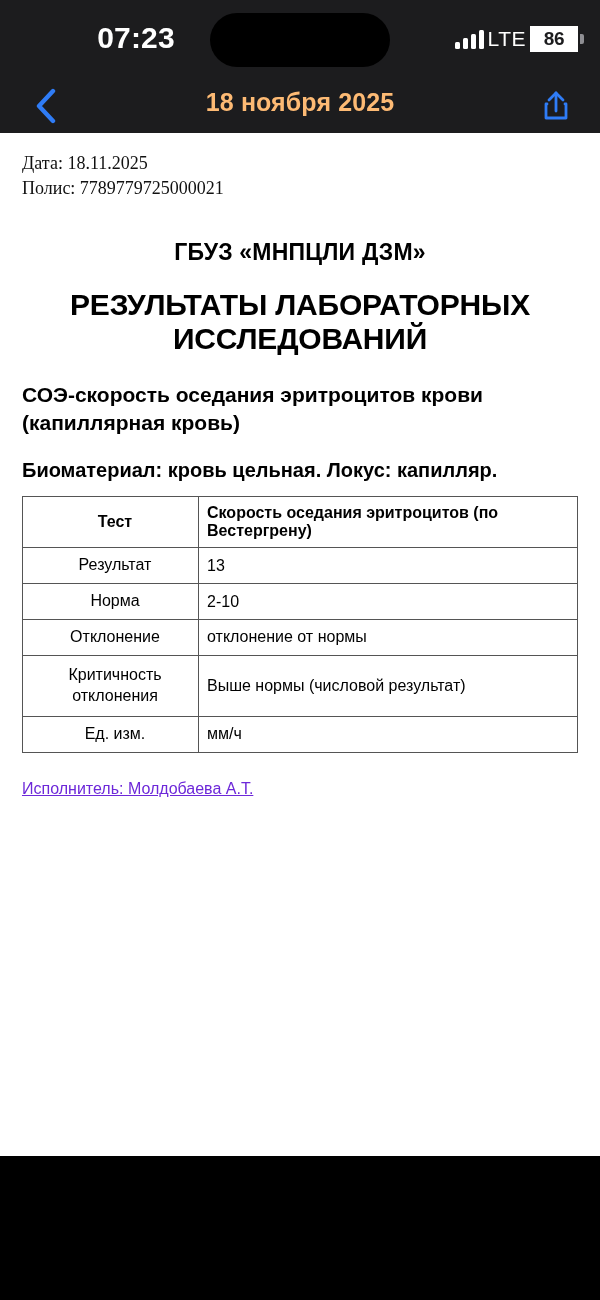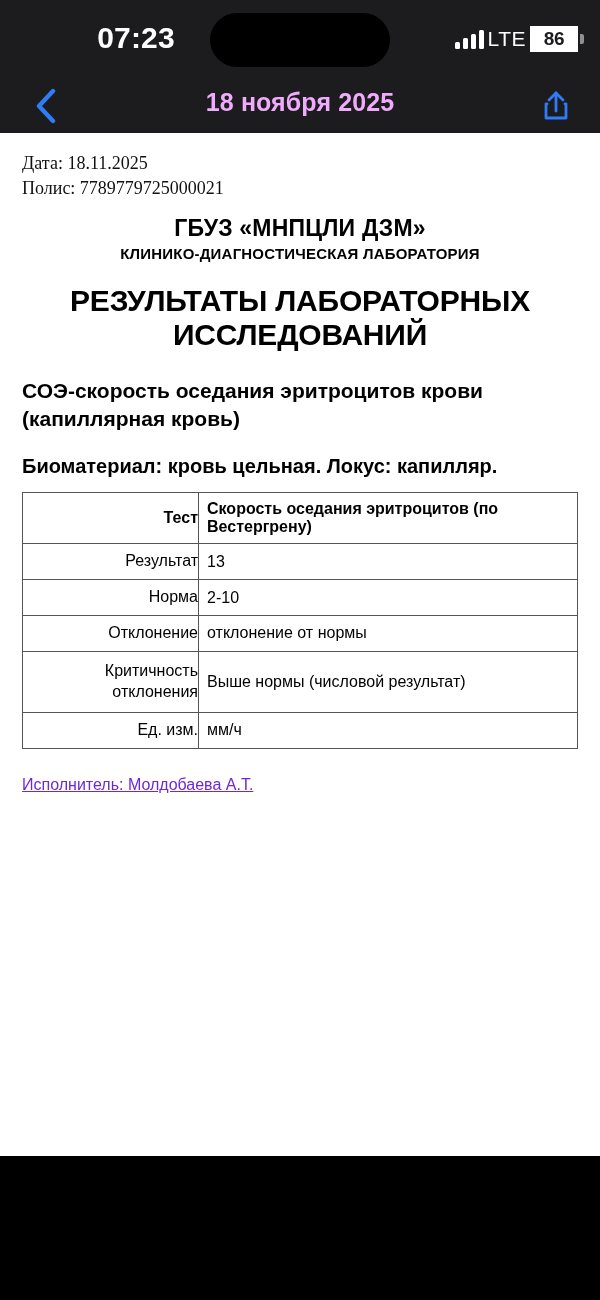--- a/index.html
+++ b/index.html
@@ -124,21 +124,21 @@
     display: flex;
     align-items: center;
     justify-content: center;
   }
   .nav-title {
     position: absolute;
     left: 0;
     top: 12px;
     width: 600px;
     text-align: center;
-    color: #f0abfc;
+    color: #fdba74;
     font-size: 25px;
     font-weight: bold;
     letter-spacing: 0.1px;
   }
   .nav-share {
     position: absolute;
     right: 22px;
     top: 8px;
     width: 44px;
     height: 44px;
@@ -161,21 +161,21 @@
     padding: 18px 22px 0 22px;
   }
   .meta-line {
     font-family: "Liberation Serif", "DejaVu Serif", serif;
     font-size: 18px;
     color: #111111;
     line-height: 1.38;
     white-space: nowrap;
   }
   .org-block {
-    margin-top: 14px;
+    margin-top: 38px;
     text-align: center;
   }
   .org-name {
     font-size: 23px;
     font-weight: bold;
     color: #000000;
     letter-spacing: 0.2px;
   }
   .org-sub {
     margin-top: 3px;
@@ -216,21 +216,21 @@
   }
   table.results td {
     border: 1.5px solid #555555;
     color: #000000;
     font-size: 16px;
     vertical-align: middle;
   }
   table.results td.label {
     width: 166px;
     padding: 7px 0 7px 9px;
-    text-align: right;
+    text-align: center;
     line-height: 1.3;
   }
   table.results td.value {
     padding: 7px 8px;
     text-align: left;
   }
   table.results tr.head td {
     font-weight: bold;
   }
   table.results tr.tall td { height: 46px; }
@@ -301,21 +301,20 @@
   </div>
 
   <div class="sheet">
     <div class="doc">
 
       <div class="meta-line">Дата: 18.11.2025</div>
       <div class="meta-line">Полис: 7789779725000021</div>
 
       <div class="org-block">
         <div class="org-name">ГБУЗ «МНПЦЛИ ДЗМ»</div>
-        <div class="org-sub">КЛИНИКО-ДИАГНОСТИЧЕСКАЯ ЛАБОРАТОРИЯ</div>
       </div>
 
       <div class="doc-title">РЕЗУЛЬТАТЫ ЛАБОРАТОРНЫХ ИССЛЕДОВАНИЙ</div>
 
       <div class="test-name">СОЭ-скорость оседания эритроцитов крови (капиллярная кровь)</div>
 
       <div class="biomaterial">Биоматериал: кровь цельная. Локус: капилляр.</div>
 
       <table class="results">
         <tbody>

